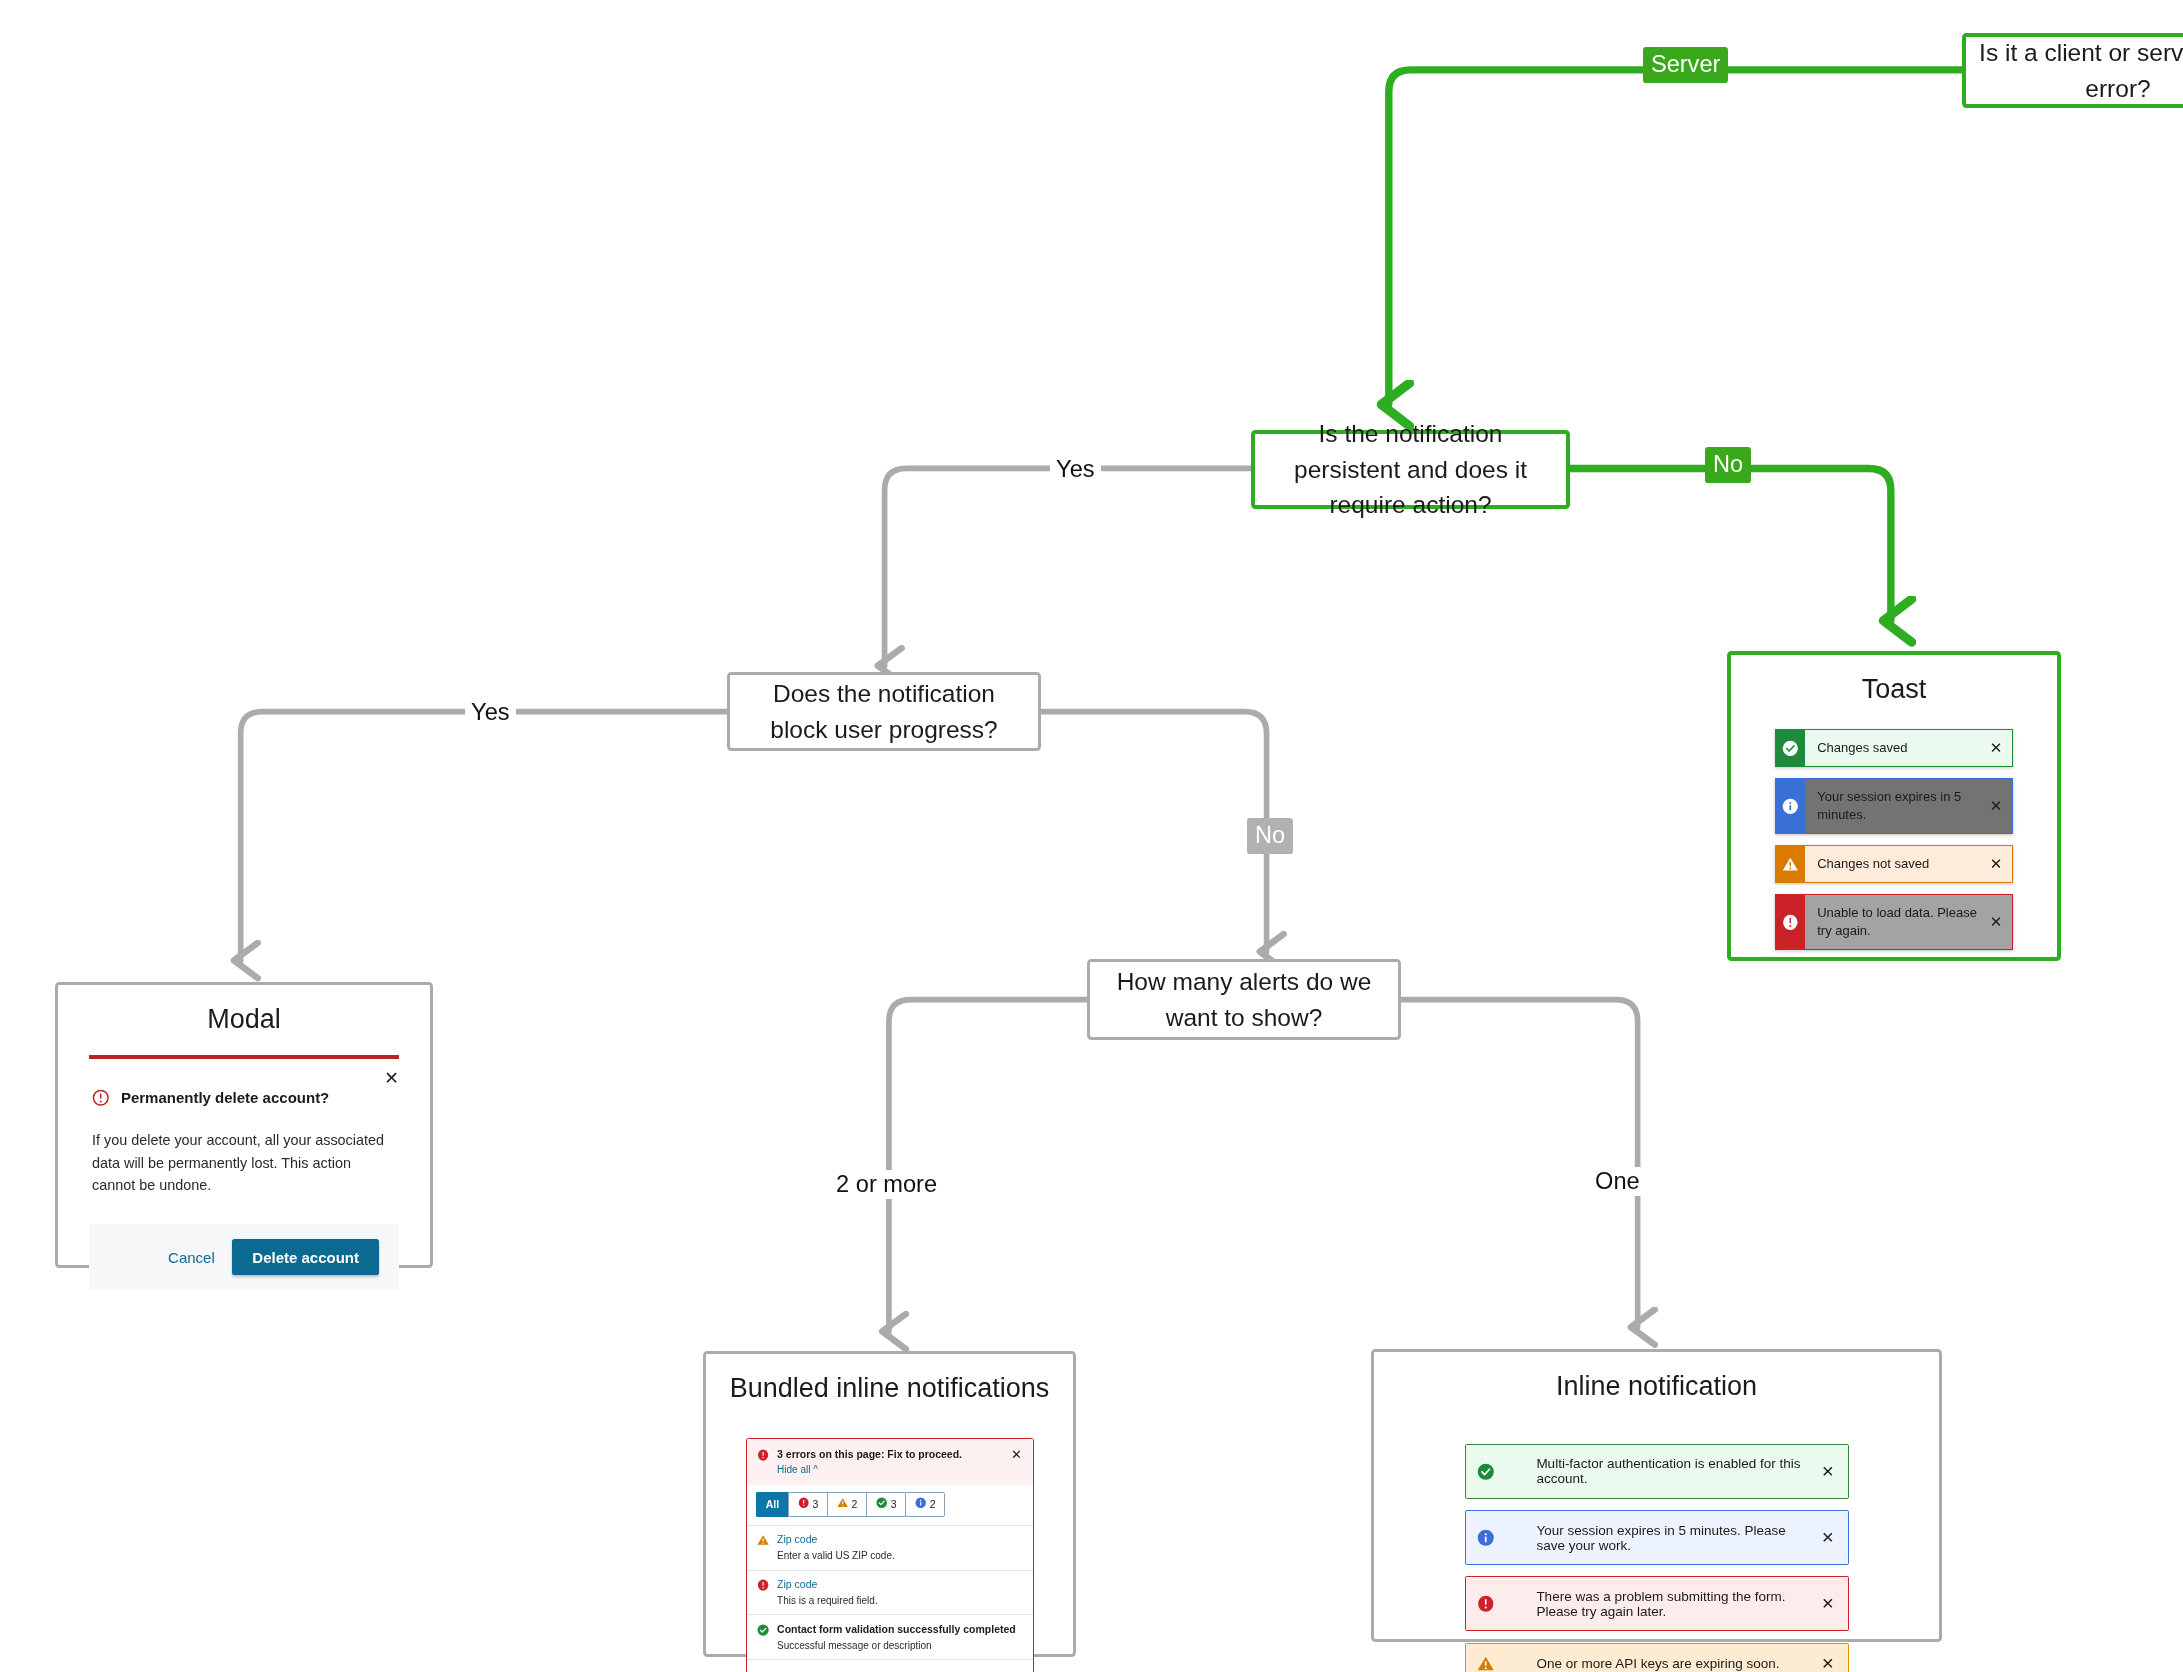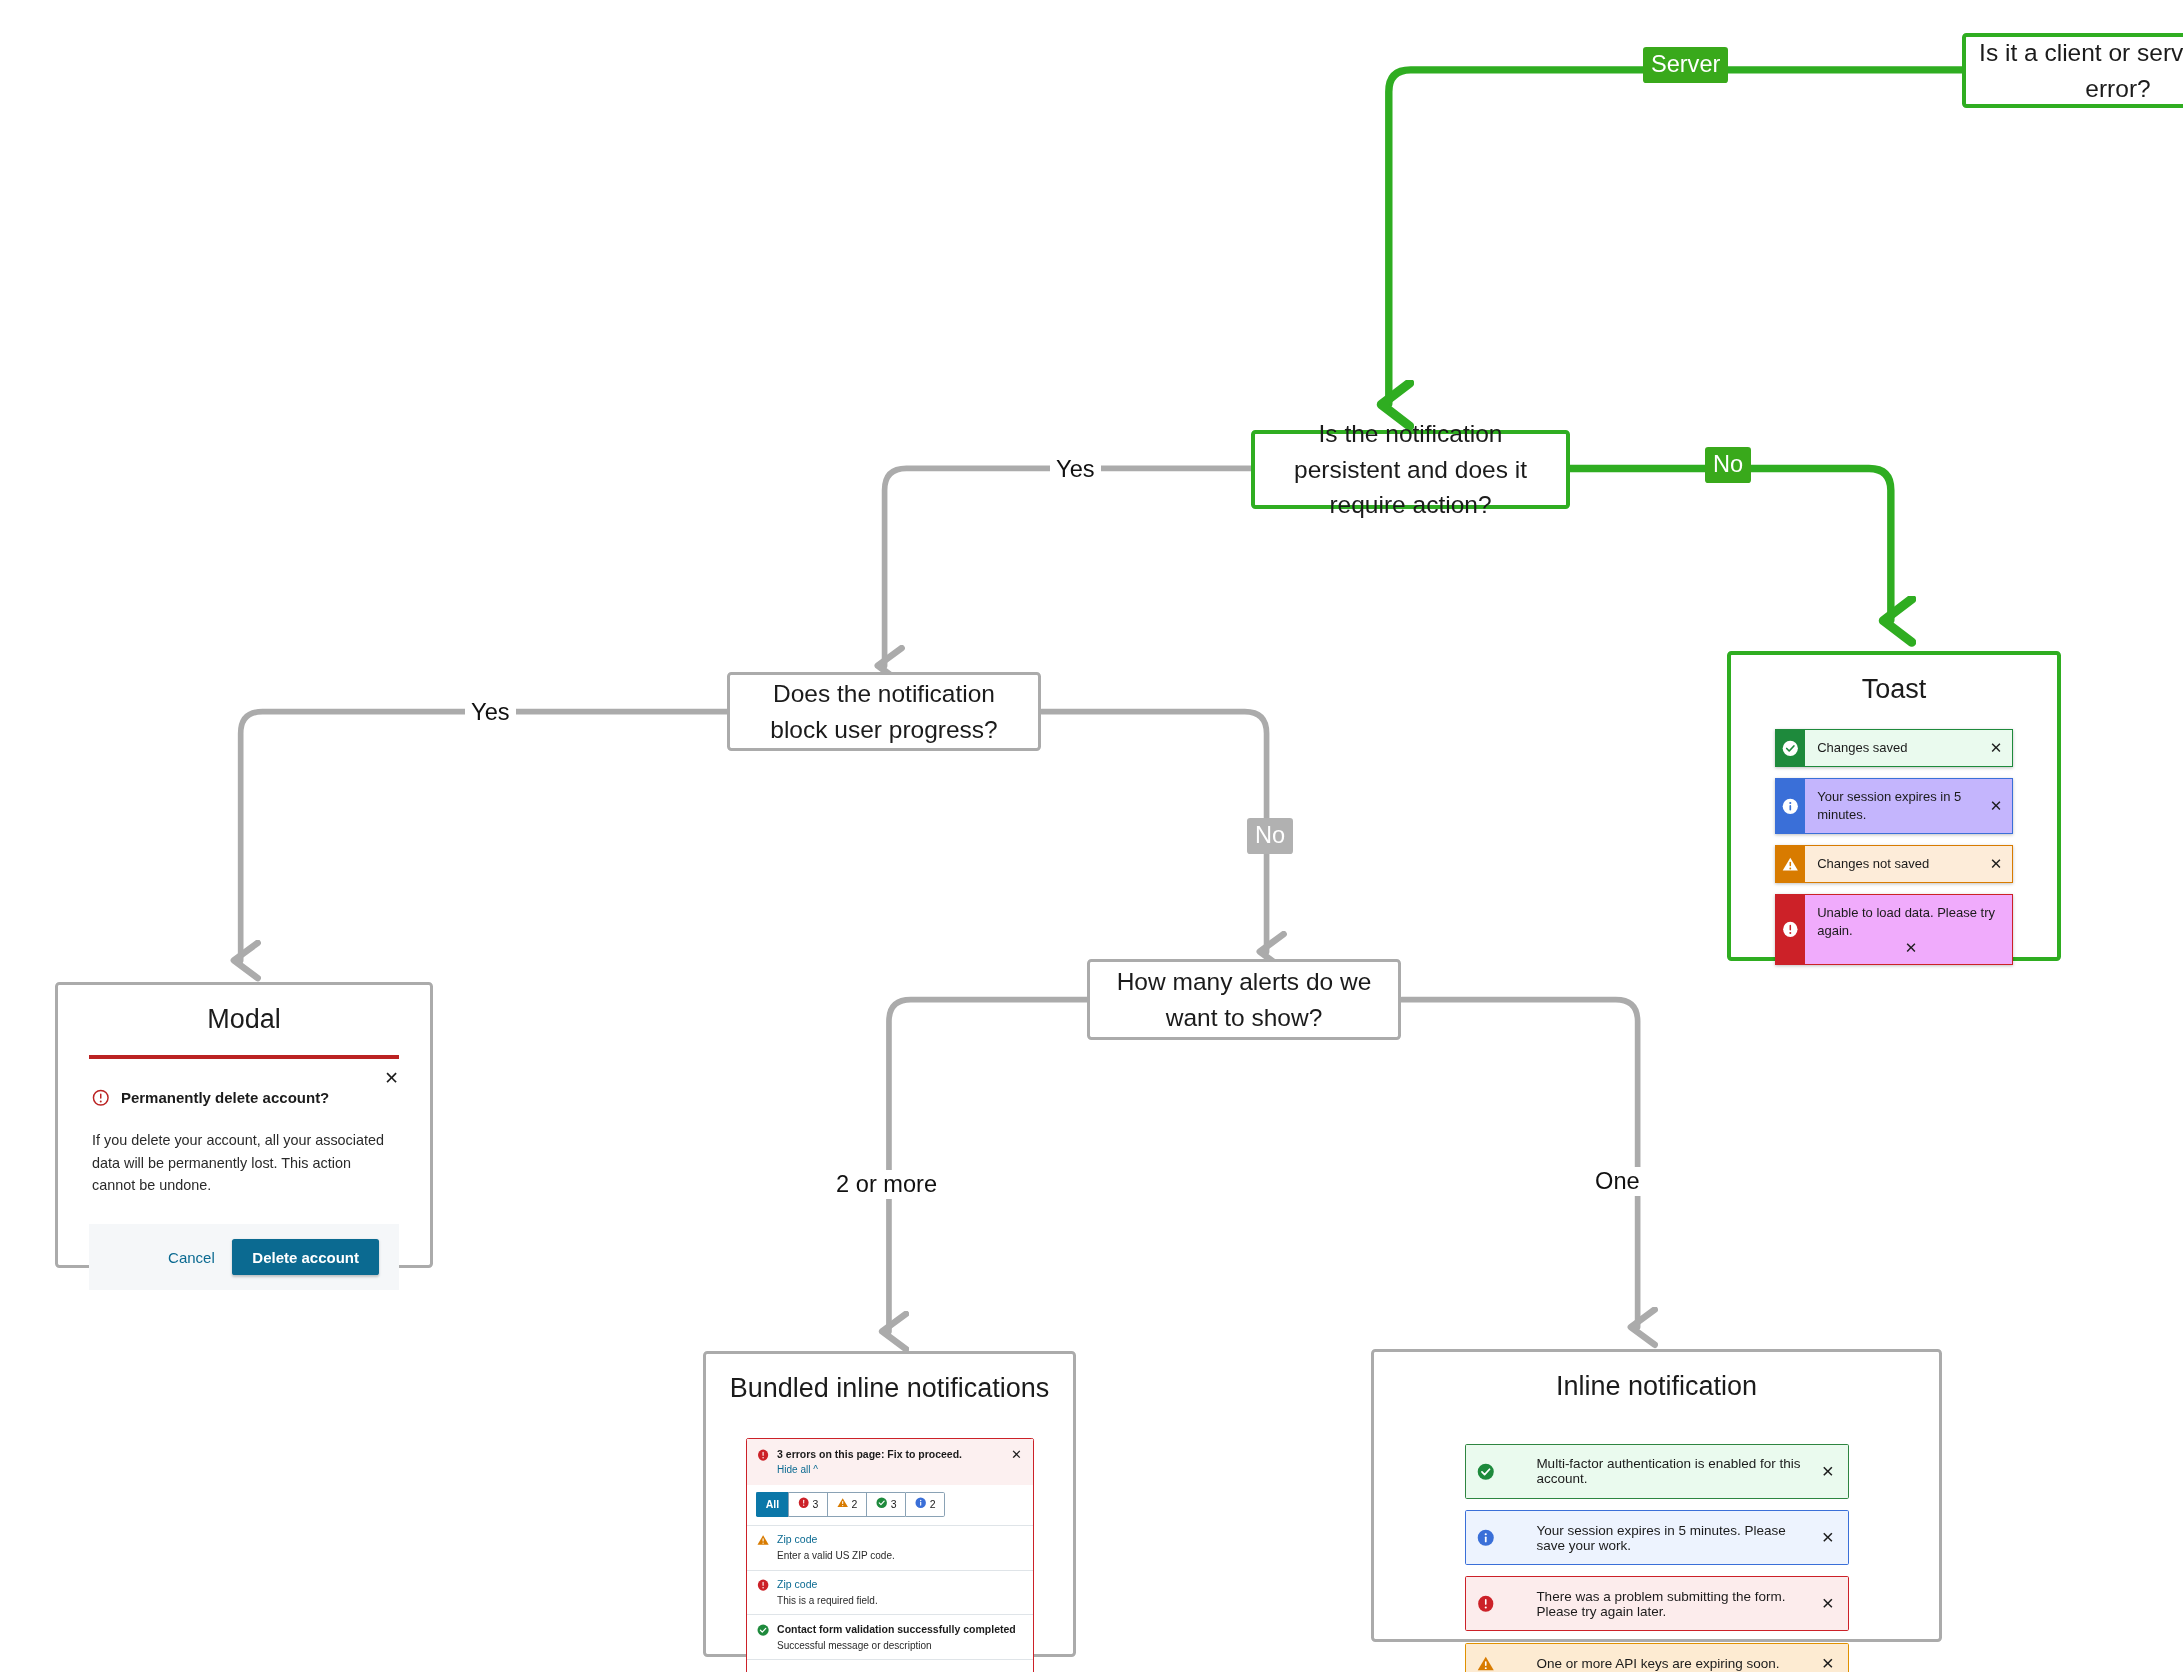--- a/index.html
+++ b/index.html
@@ -29,23 +29,23 @@
 
   
   .toast-list{margin:23.6px auto 0;width:238px;}
   .toast{display:flex;box-sizing:border-box;margin-bottom:10.5px;box-shadow:0 1.3px 3.1px rgba(0,0,0,.25);}
   .toast-icon{width:30px;min-width:30px;display:flex;align-items:center;justify-content:center;}
   .toast-body{flex:1;display:flex;align-items:center;justify-content:space-between;
               padding:9.6px 7px 9.6px 12.2px;box-sizing:border-box;font-size:13px;line-height:1.35;color:#1b1b1b;}
   .toast-body .txt{padding-right:7.9px;}
   .tclose{font-size:15px;line-height:1;color:#1b1b1b;cursor:pointer;padding:0 2.6px;}
   .t-success .toast-icon{background:#1e8a3c;} .t-success .toast-body{background:#eafaee;border:0.9px solid #1e8a3c;border-left:none;}
-  .t-info    .toast-icon{background:#3a6fd8;} .t-info    .toast-body{background:#c4b5fd;border:0.9px solid #3a6fd8;border-left:none;}
+  .t-info    .toast-icon{background:#3a6fd8;} .t-info    .toast-body{background:#737373;border:0.9px solid #3a6fd8;border-left:none;}
   .t-warn    .toast-icon{background:#d87b00;} .t-warn    .toast-body{background:#fdecd9;border:0.9px solid #d87b00;border-left:none;}
-  .t-error   .toast-icon{background:#cc2128;} .t-error   .toast-body{background:#f0abfc;border:0.9px solid #cc2128;border-left:none;flex-direction:column;}
+  .t-error   .toast-icon{background:#cc2128;} .t-error   .toast-body{background:#a3a3a3;border:0.9px solid #cc2128;border-left:none;}
 
   
   .inline-list{margin:42px auto 0;width:384px;}
   .inline{display:flex;align-items:center;box-sizing:border-box;border-radius:1.7px;
           margin-bottom:11.4px;padding:11.4px 13px 11.4px 11.4px;font-size:13.5px;color:#1b1b1b;}
   .inline .ic{width:23.6px;min-width:23.6px;display:flex;align-items:center;}
   .inline .txt{flex:1;padding-left:7.9px;margin-left:28px;}
   .inline .x{font-size:15.7px;line-height:1;cursor:pointer;padding-left:8.7px;}
   .i-success{background:#eafaee;border:0.9px solid #2e8540;}
   .i-info{background:#edf3fe;border:0.9px solid #3a6fd8;}

